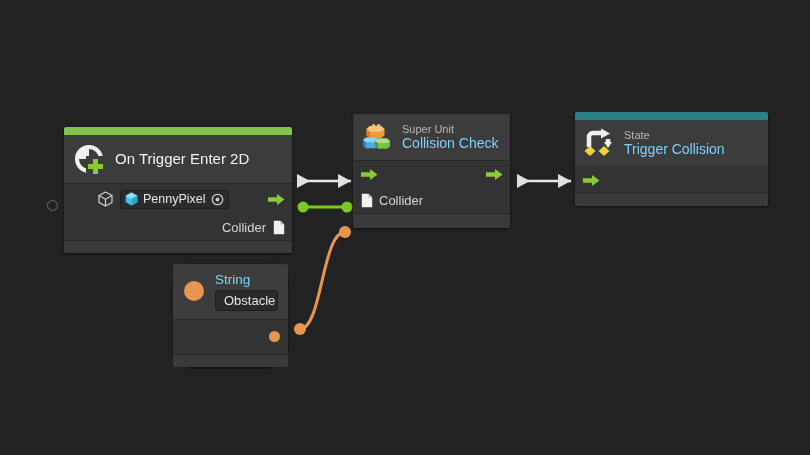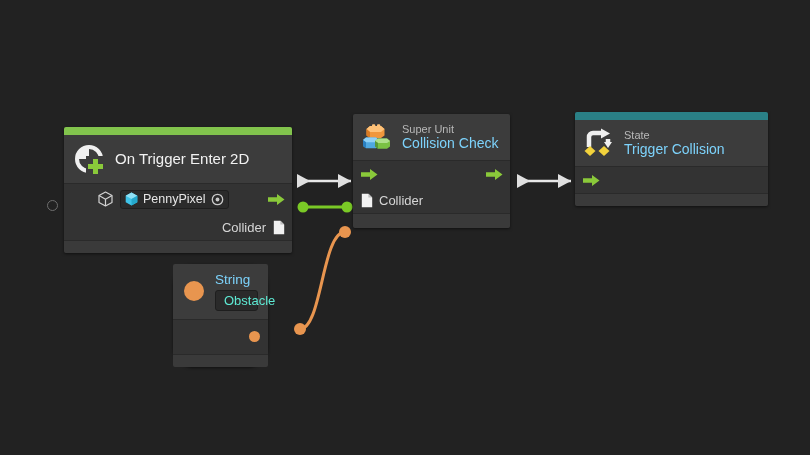--- a/index.html
+++ b/index.html
@@ -34,21 +34,21 @@
   .ico{display:inline-block;line-height:0;flex:0 0 auto;}
   .arrow-green{width:16px;height:12px;}
   .doc{width:11px;height:14px;}
   .dot-orange{width:11px;height:11px;border-radius:50%;background:#e8954f;flex:0 0 auto;}
 
   
   .objfield{display:flex;align-items:center;gap:5px;background:#2b2b2b;border:1px solid #1f1f1f;
             border-radius:3px;padding:2px 4px 2px 4px;height:19px;box-sizing:border-box;}
   .objfield .oname{color:#e6e6e6;font-size:12.5px;white-space:nowrap;}
   .txtfield{background:#2a2a2a;border:1px solid #1e1e1e;border-radius:3px;
-            color:#5eead4;font-size:13px;padding:1px 8px;display:inline-block;line-height:17px;}
+            color:#e5e5e5;font-size:13px;padding:1px 8px;display:inline-block;line-height:17px;}
 
   
   .wires{position:absolute;inset:0;pointer-events:none;}
 </style>
 </head>
 <body>
 
 <div class="canvas">
 
   <svg class="wires" width="810" height="455">
@@ -244,21 +244,21 @@
             </svg>
           </span>
         </span>
         <span class="pright"></span>
       </div>
     </div>
 
     <div class="node-foot"></div>
   </div>
 
-  <div class="node" style="left:173px;top:264px;width:95px;border-radius:21px;">
+  <div class="node" style="left:173px;top:264px;width:115px;border-radius:21px;">
     <div class="node-head" style="border-radius:2px 2px 0 0;padding:8px 10px 8px 10px;gap:10px;">
       <span class="ico">
         <svg width="22" height="22" viewBox="0 0 22 22">
           <circle cx="11" cy="11" r="10" fill="#e8954f"></circle>
         </svg>
       </span>
       <span class="node-head-txt" style="gap:2px;">
         <span class="node-title" style="font-size:13.5px;">String</span>
         <span class="txtfield">Obstacle</span>
       </span>

